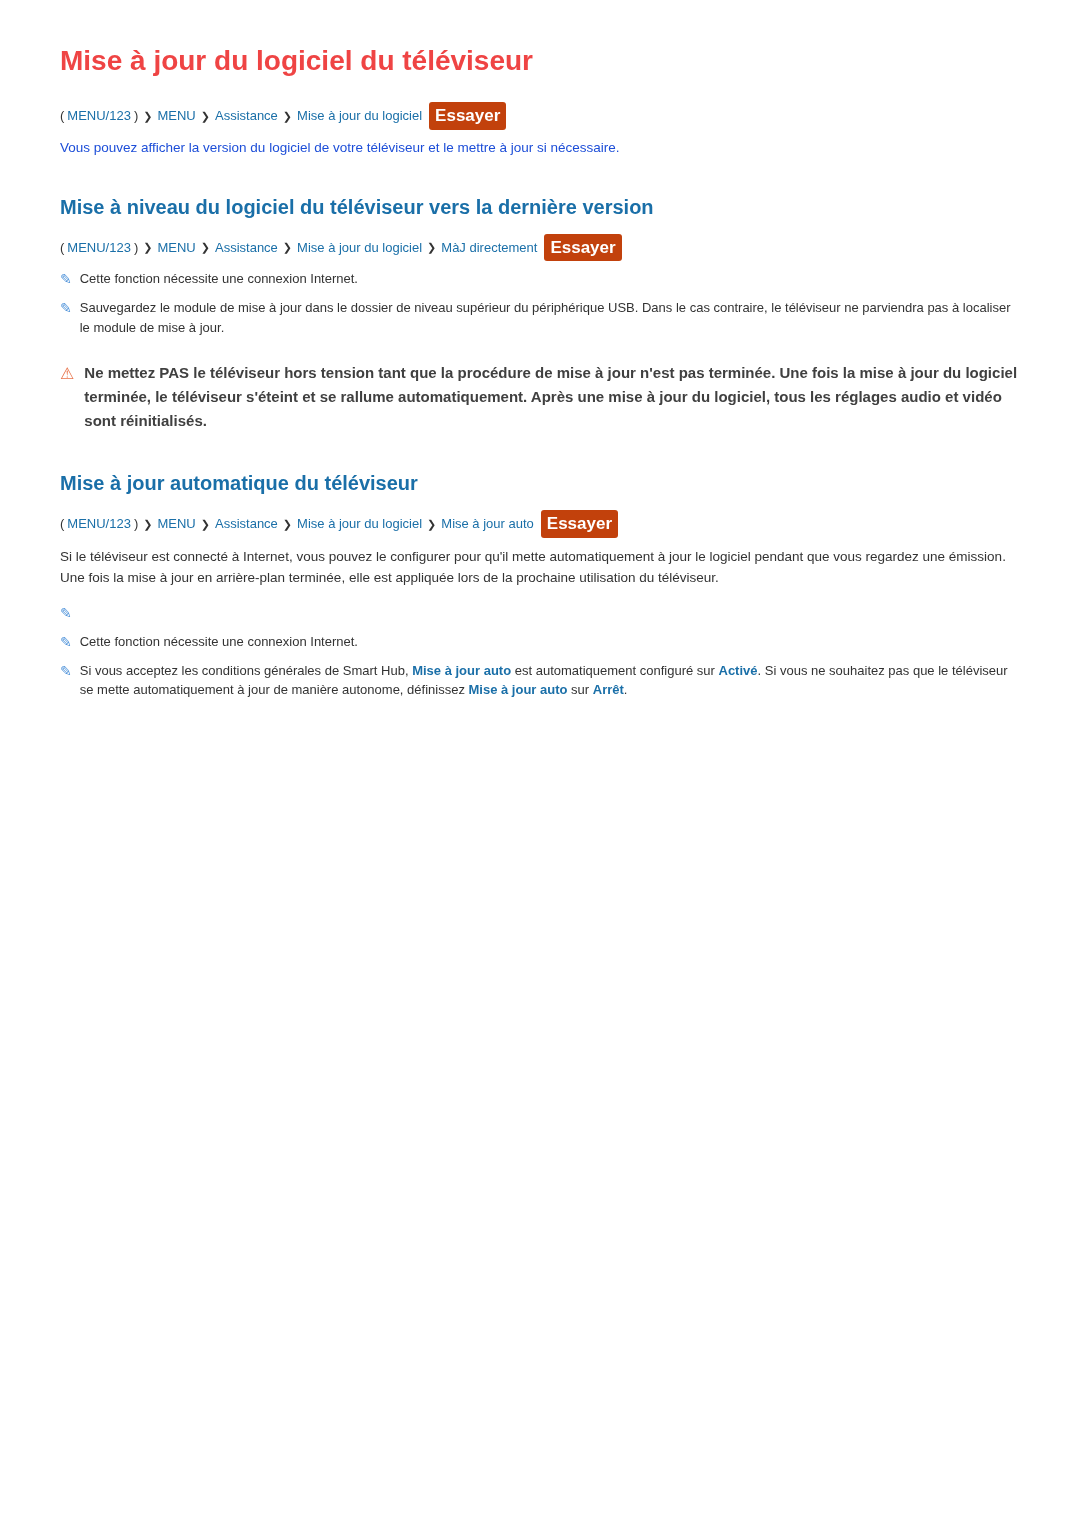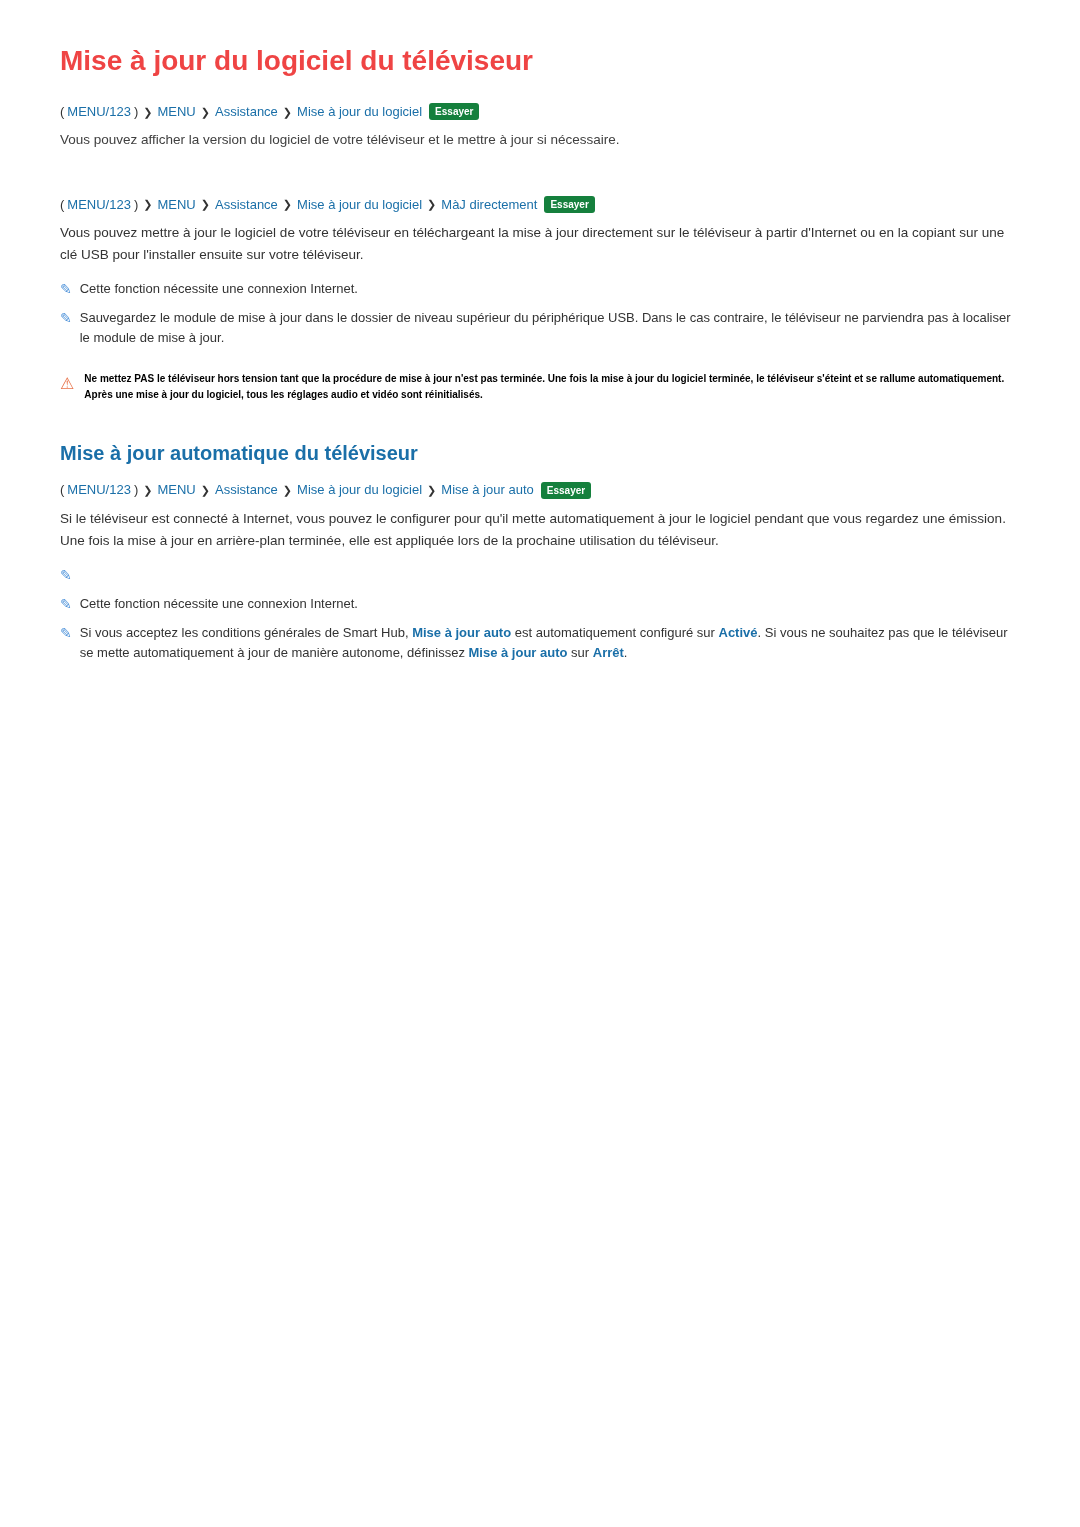--- a/index.html
+++ b/index.html
@@ -44,33 +44,33 @@
     }
 
     .breadcrumb-arrow {
       color: #333;
       font-size: 11px;
       margin: 0 2px;
     }
 
     .essayer-badge {
       display: inline-block;
-      background-color: #15803d;
+      background-color: #c2410c;
       color: #fff;
-      font-size: 10px;
+      font-size: 17px;
       font-weight: bold;
       padding: 1px 6px;
       border-radius: 3px;
       margin-left: 4px;
     }
 
     .intro-text {
       font-size: 13.5px;
-      color: #404040;
-      margin-bottom: 45px;
+      color: #1d4ed8;
+      margin-bottom: 34px;
     }
 
     .section-title {
       font-size: 20px;
       font-weight: bold;
       color: #1a6fa8;
       margin-bottom: 12px;
       margin-top: 10px;
     }
 
@@ -111,23 +111,23 @@
     }
 
     .warning-icon {
       flex-shrink: 0;
       color: #e8734a;
       font-size: 16px;
       margin-top: 1px;
     }
 
     .warning-text {
-      font-size: 10px;
-      font-weight: bold;
-      color: #000000;
+      font-size: 15px;
+      font-weight: bold;
+      color: #404040;
       line-height: 1.6;
     }
 
     .section-divider {
       margin: 25px 0 15px 0;
     }
 
     .bold-link {
       font-weight: bold;
       color: #1a6fa8;
@@ -147,37 +147,37 @@
   <span class="breadcrumb-arrow">❯</span>
   <span class="breadcrumb-bold">Assistance</span>
   <span class="breadcrumb-arrow">❯</span>
   <span class="breadcrumb-bold">Mise à jour du logiciel</span>
   <span class="essayer-badge">Essayer</span>
 </div>
 
 <p class="intro-text">Vous pouvez afficher la version du logiciel de votre téléviseur et le mettre à jour si nécessaire.</p>
 
 <div class="section-divider">
+  <h2 class="section-title">Mise à niveau du logiciel du téléviseur vers la dernière version</h2>
 
   <div class="breadcrumb-line">
     <span class="breadcrumb-plain">(</span>
     <span class="breadcrumb-bold">MENU/123</span>
     <span class="breadcrumb-plain">)</span>
     <span class="breadcrumb-arrow">❯</span>
     <span class="breadcrumb-bold">MENU</span>
     <span class="breadcrumb-arrow">❯</span>
     <span class="breadcrumb-bold">Assistance</span>
     <span class="breadcrumb-arrow">❯</span>
     <span class="breadcrumb-bold">Mise à jour du logiciel</span>
     <span class="breadcrumb-arrow">❯</span>
     <span class="breadcrumb-bold">MàJ directement</span>
     <span class="essayer-badge">Essayer</span>
   </div>
 
-  <p class="section-intro">Vous pouvez mettre à jour le logiciel de votre téléviseur en téléchargeant la mise à jour directement sur le téléviseur à partir d'Internet ou en la copiant sur une clé USB pour l'installer ensuite sur votre téléviseur.</p>
 
   <ul class="note-list">
     <li>
       <span class="pencil-icon">✎</span>
       <span>Cette fonction nécessite une connexion Internet.</span>
     </li>
     <li>
       <span class="pencil-icon">✎</span>
       <span>Sauvegardez le module de mise à jour dans le dossier de niveau supérieur du périphérique USB. Dans le cas contraire, le téléviseur ne parviendra pas à localiser le module de mise à jour.</span>
     </li>

